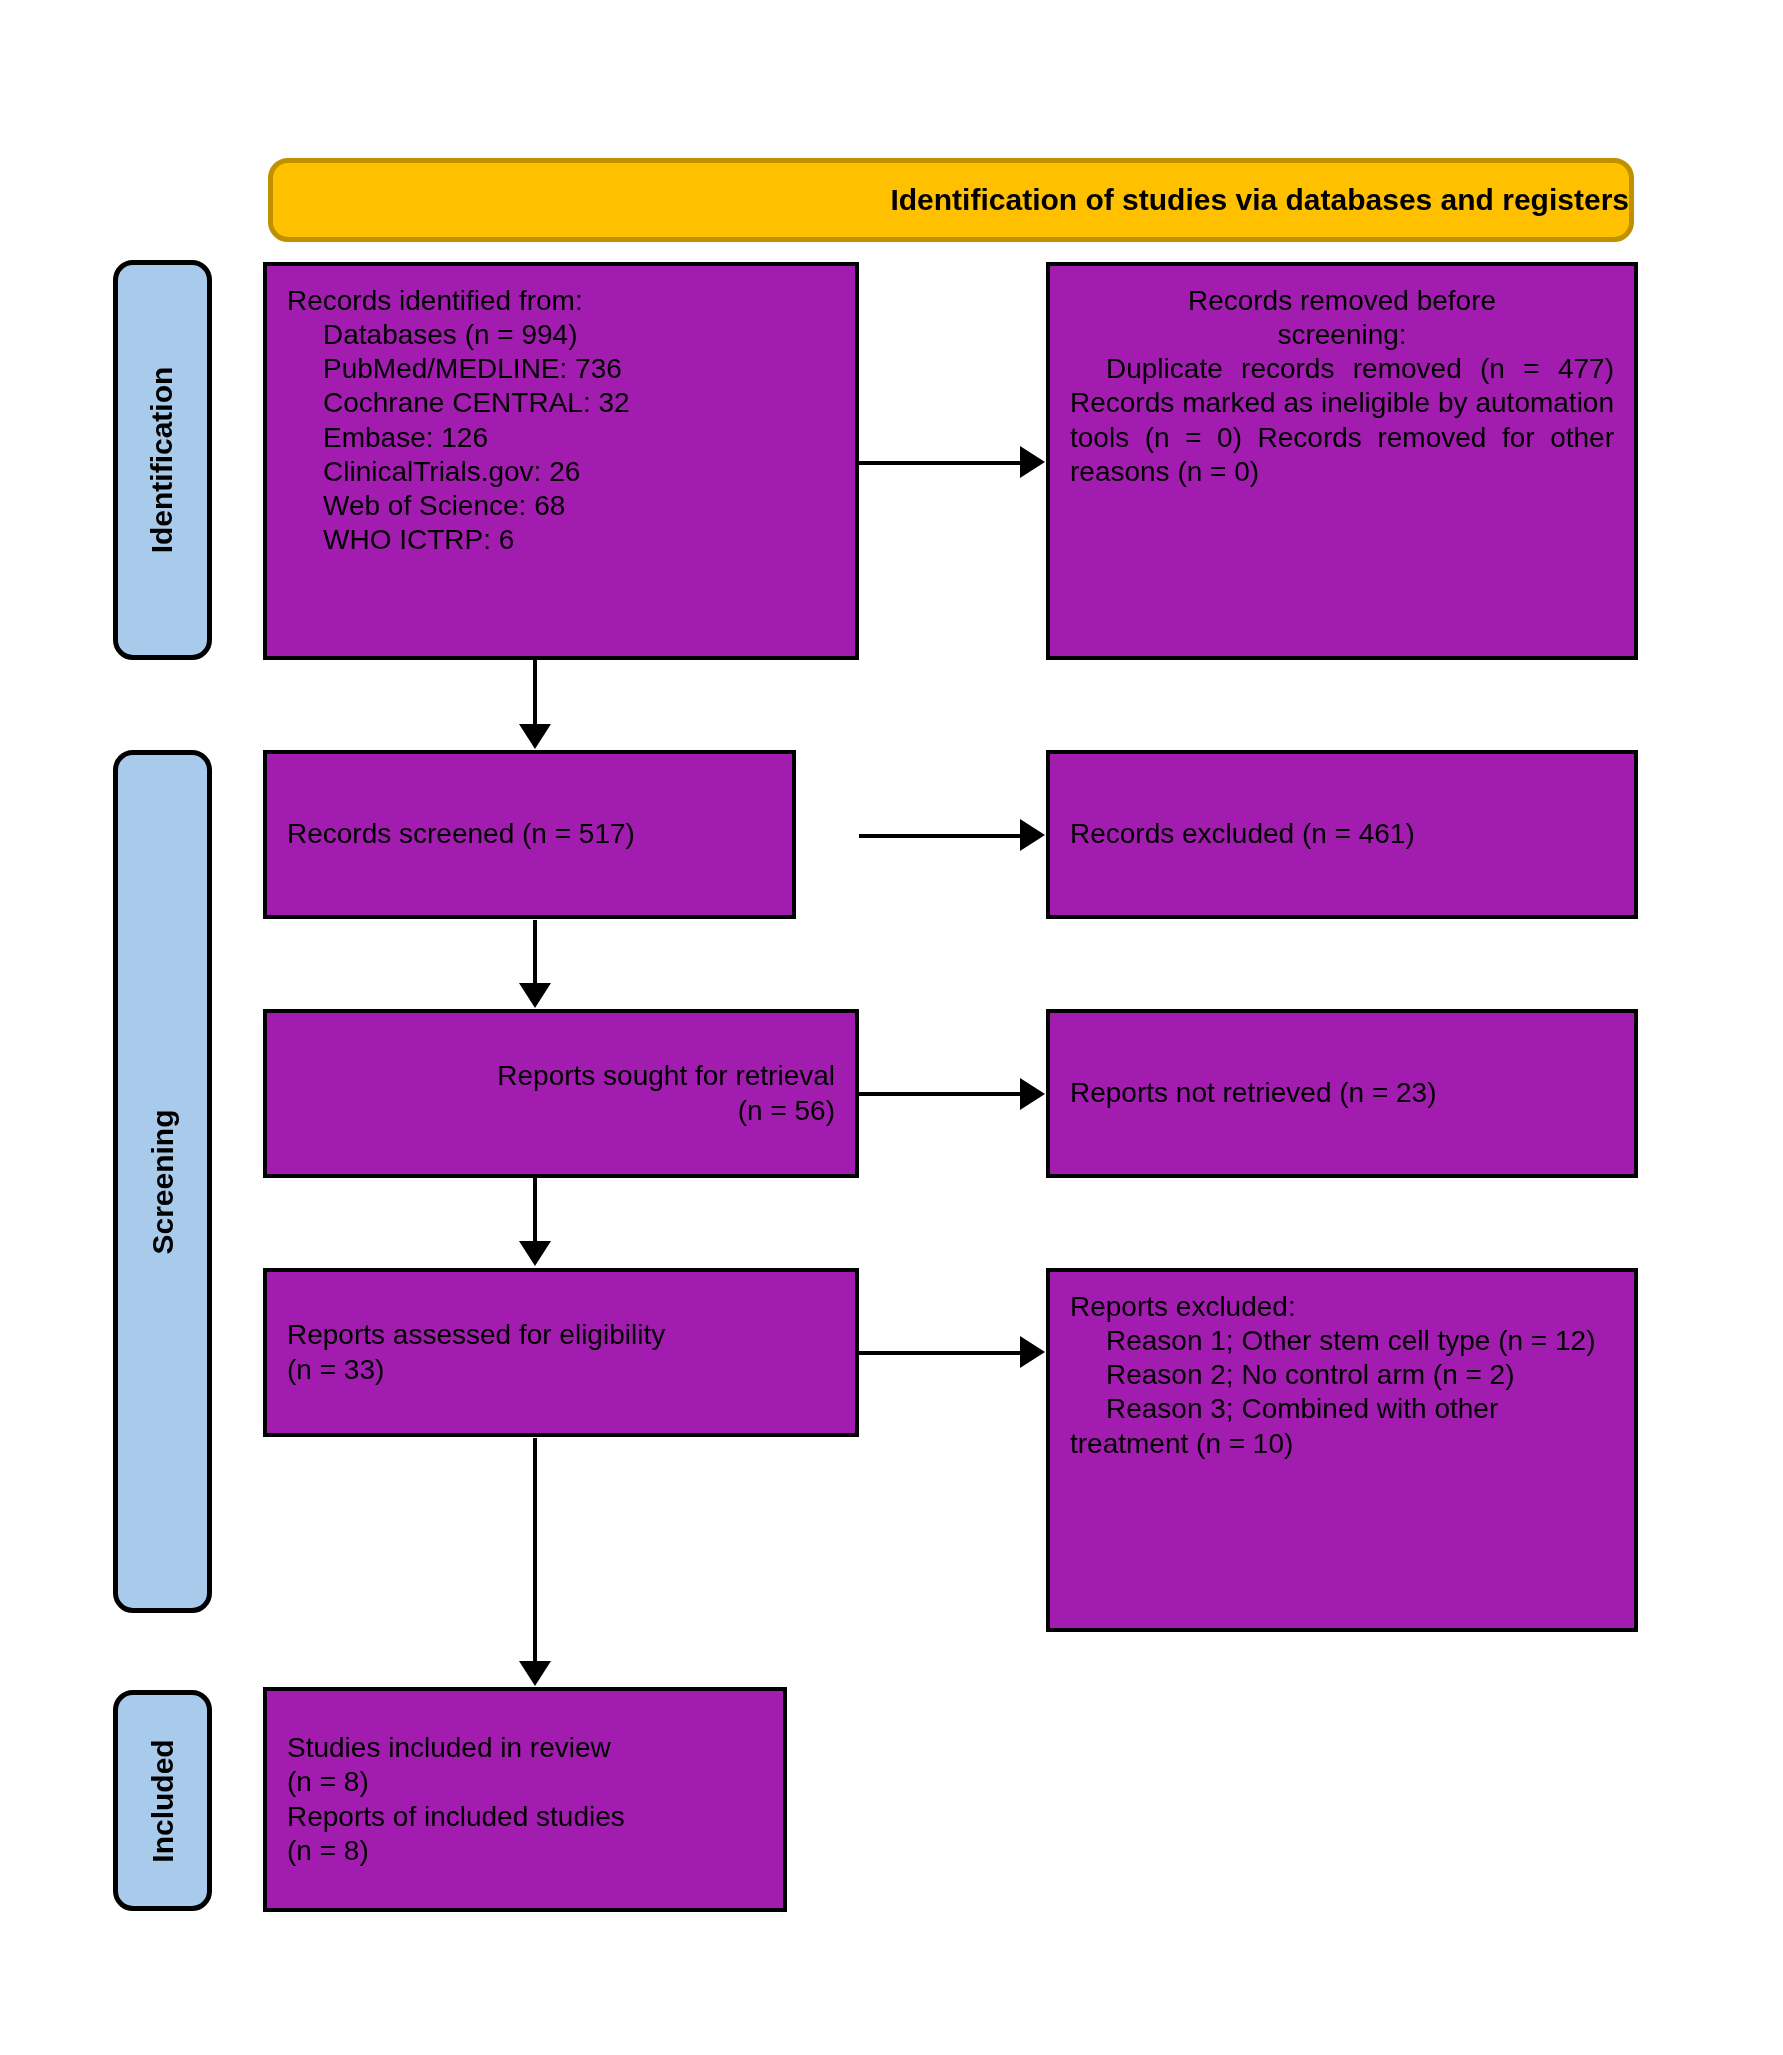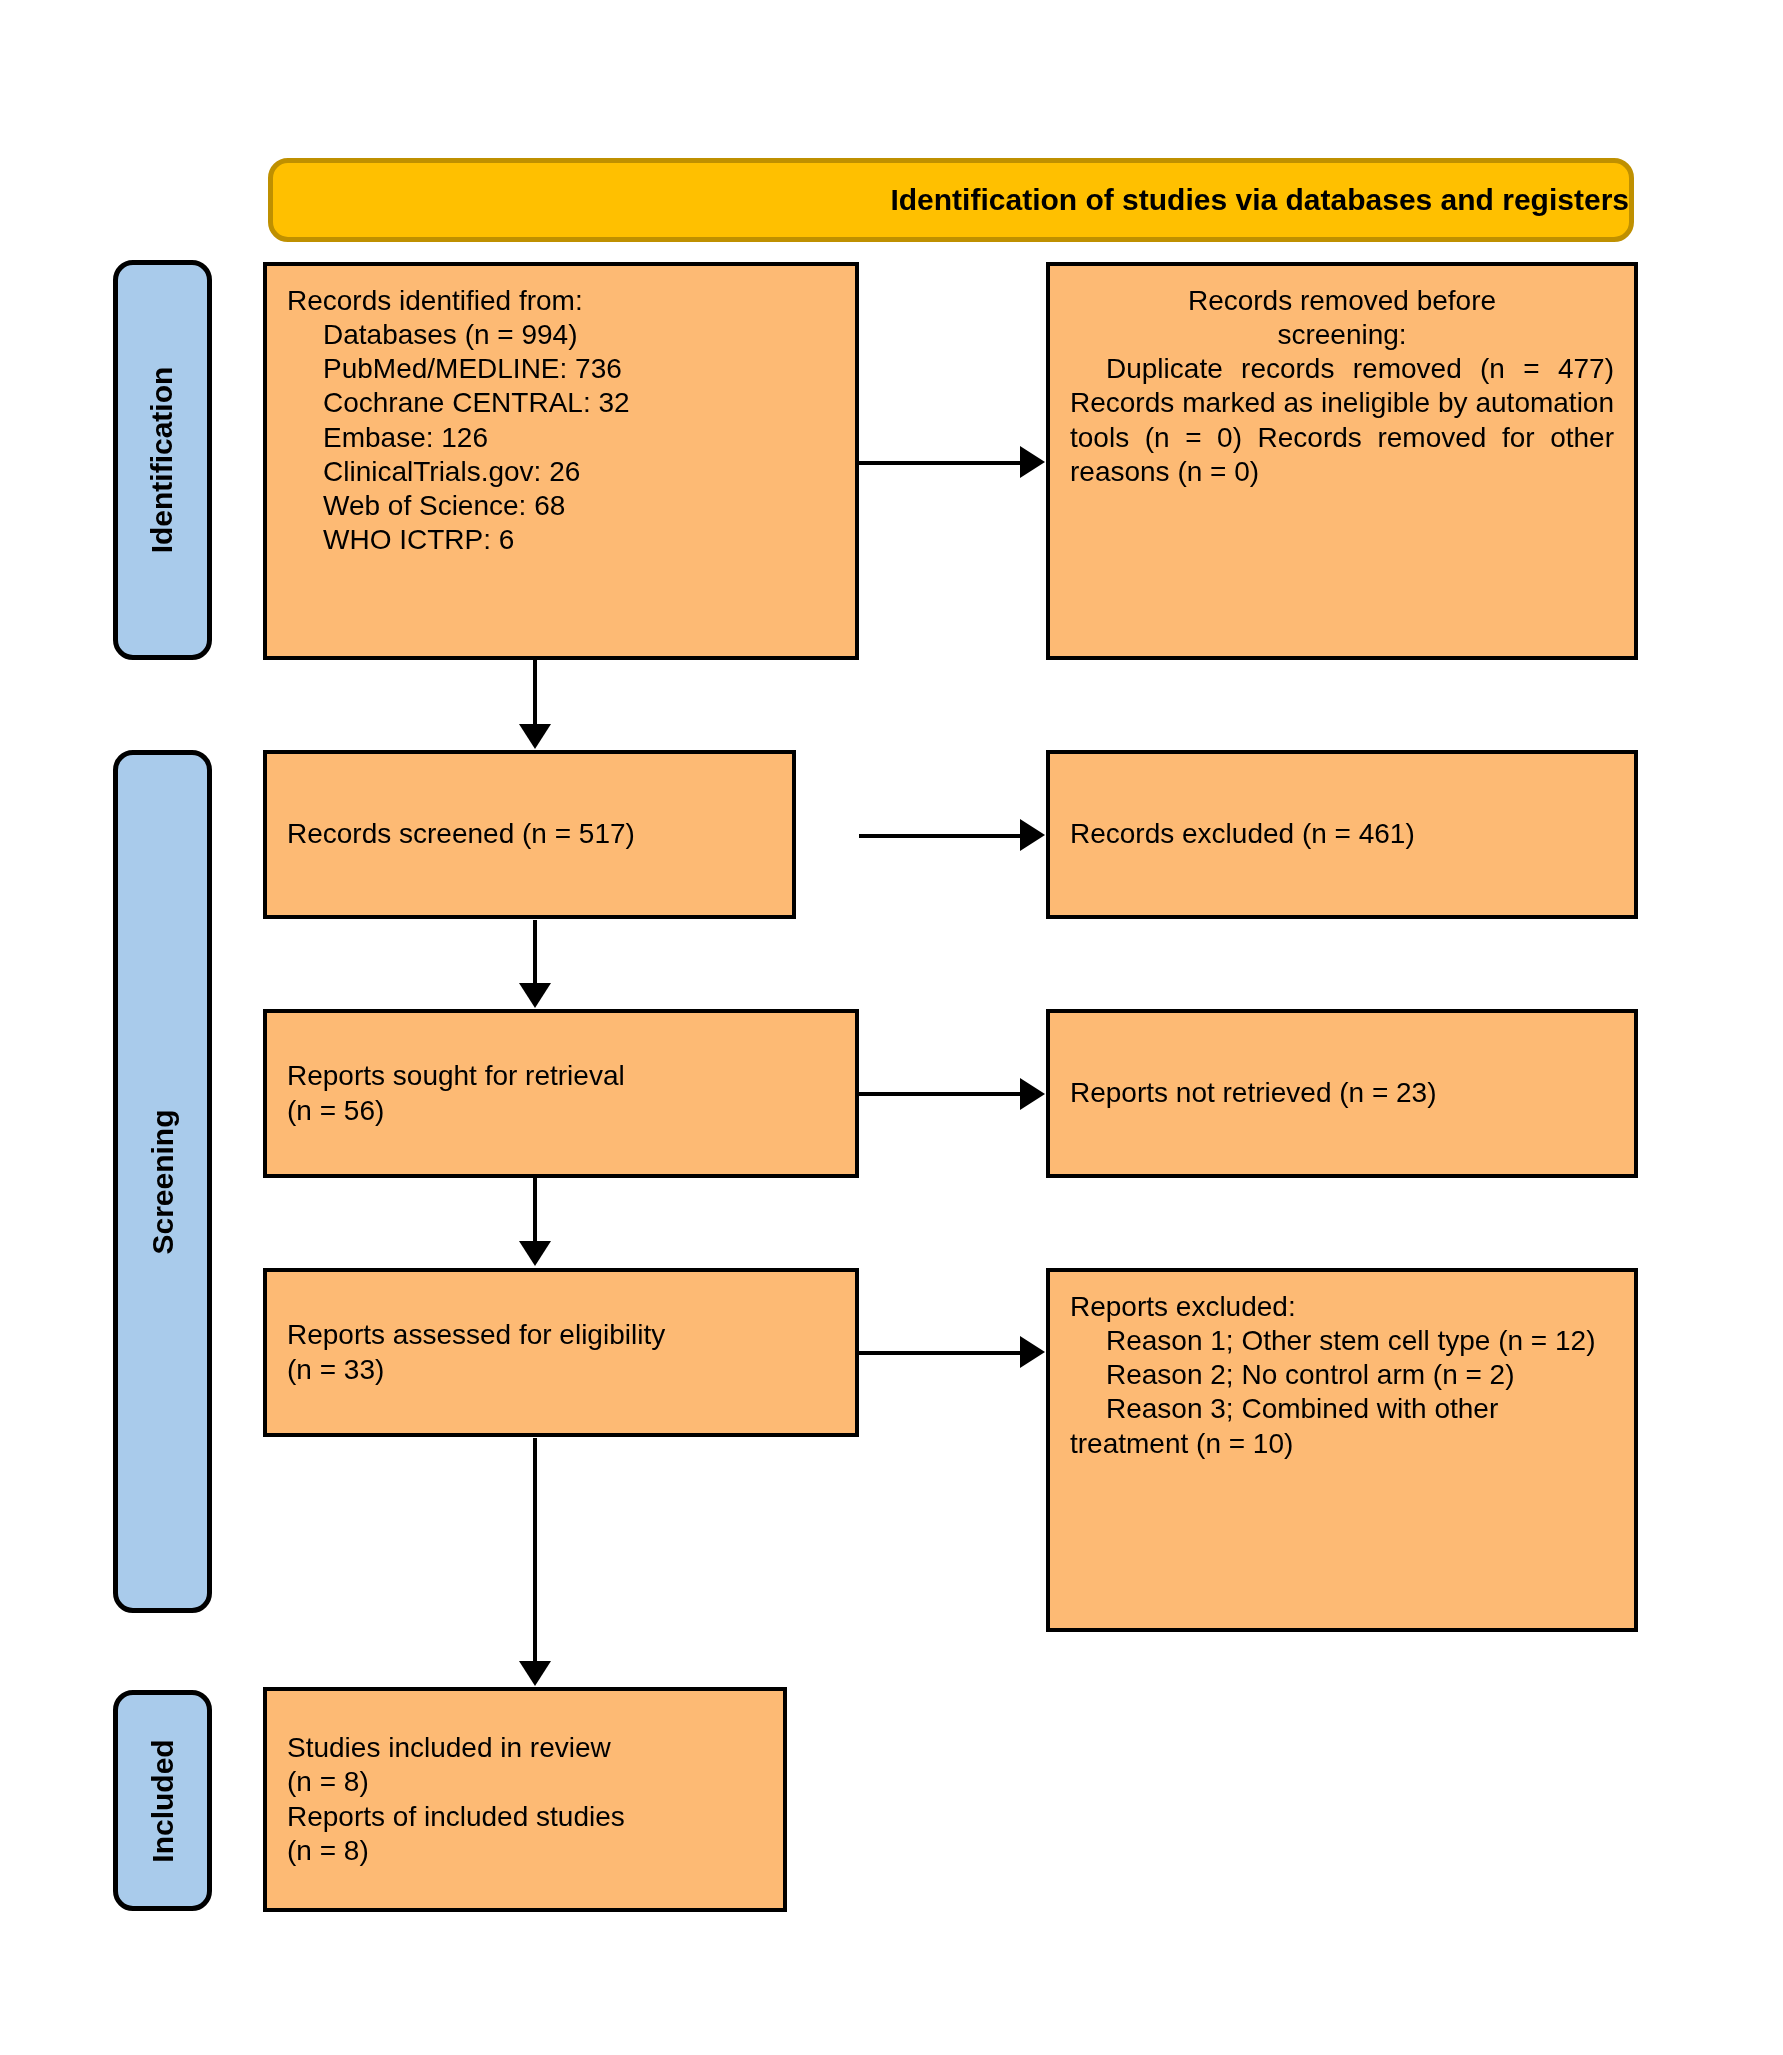--- a/index.html
+++ b/index.html
@@ -53,21 +53,21 @@
   .banner-text {
     font-weight: bold;
     font-size: 30px;
     color: #000000;
     text-align: center;
   }
 
   
   .flowbox {
     position: absolute;
-    background: #fdba74;
+    background: #a21caf;
     border: 4.2px solid #000000;
     box-sizing: border-box;
     padding: 18px 20px;
     display: flex;
     flex-direction: column;
     justify-content: center;
   }
   .flowbox p {
     margin: 0;
     font-size: 28px;
@@ -165,21 +165,21 @@
   <div class="flowbox" style="left:1046px; top:750px; width:592px; height:169px;">
     <p>Records excluded (n = 461)</p>
   </div>
 
   <div class="hline" style="left:859px; top:834px; width:162px;"></div>
   <div class="arrow-right" style="left:1020px; top:819px;"></div>
 
   <div class="vline" style="left:533px; top:920px; height:64px;"></div>
   <div class="arrow-down" style="left:519px; top:983px;"></div>
 
-  <div class="flowbox" style="left:263px; top:1009px; width:596px; height:169px;">
+  <div class="flowbox" style="left:263px; top:1009px; width:596px; height:169px;align-items:flex-end;">
     <p>Reports sought for retrieval</p>
     <p>(n = 56)</p>
   </div>
 
   <div class="flowbox" style="left:1046px; top:1009px; width:592px; height:169px;">
     <p>Reports not retrieved (n = 23)</p>
   </div>
 
   <div class="hline" style="left:859px; top:1092px; width:162px;"></div>
   <div class="arrow-right" style="left:1020px; top:1078px;"></div>

